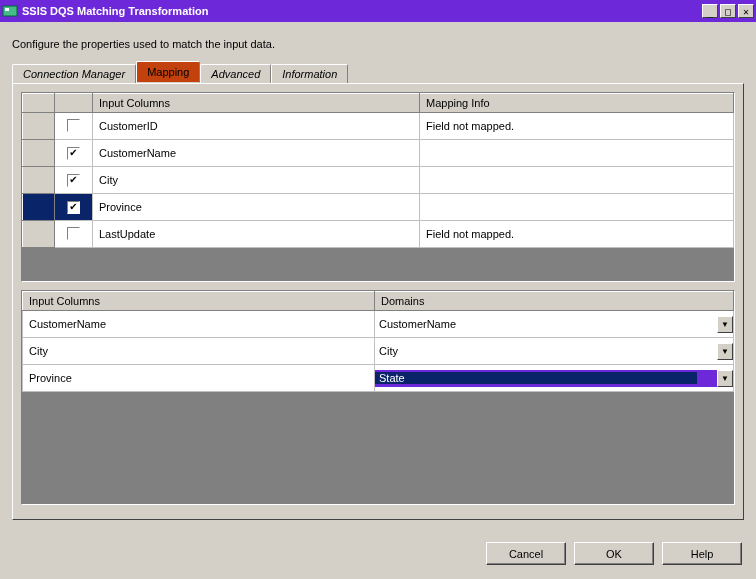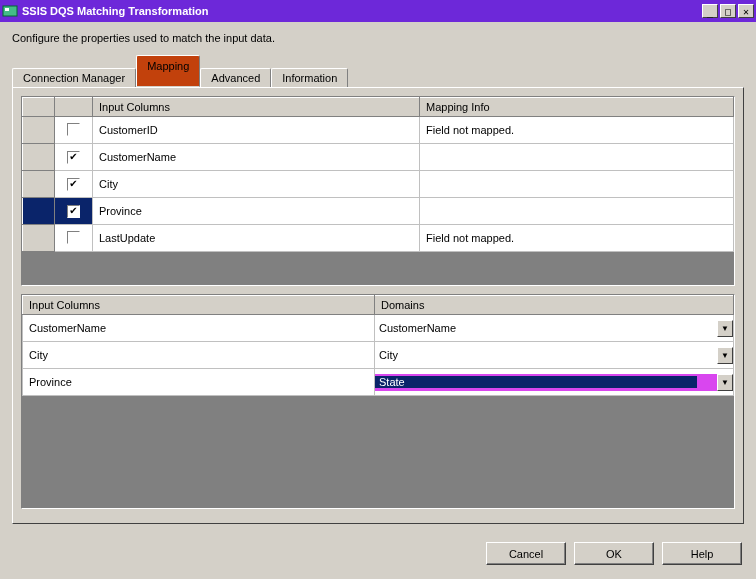--- a/index.html
+++ b/index.html
@@ -3,27 +3,27 @@
 <meta charset="utf-8">
 <style>
 * { box-sizing: border-box; margin: 0; padding: 0; font-family: Tahoma, Arial, sans-serif; font-size: 11px; }
 body { background: #d4d0c8; width: 756px; height: 579px; overflow: hidden; }
 
 .titlebar { background: #6d28d9; color: #fff; height: 22px; display: flex; align-items: center; padding: 0 2px; }
 .titlebar .icon { width: 16px; height: 16px; margin-right: 4px; display: inline-flex; align-items: center; justify-content: center; }
 .titlebar .title { font-weight: bold; flex: 1; }
 .titlebar .win-btn { width: 16px; height: 14px; background: #d4d0c8; border: 1px solid #fff; border-right-color: #404040; border-bottom-color: #404040; margin-left: 2px; display: inline-flex; align-items: center; justify-content: center; font-size: 10px; font-family: monospace; color: #000; cursor: default; }
 
-.content { padding: 10px 12px 0 12px; }
+.content { padding: 16px 12px 0 12px; }
 .desc { color: #000; margin-bottom: 12px; }
 
 .tabs { display: flex; position: relative; z-index: 2; }
 .tab { padding: 3px 10px; border: 1px solid #808080; border-bottom: none; background: #d4d0c8; margin-right: 0; cursor: default; position: relative; border-top-left-radius: 2px; border-top-right-radius: 2px; border-left-color: #fff; border-top-color: #fff; }
 .tab.active { background: #c2410c; padding-top: 4px; padding-bottom: 4px; border-bottom: 1px solid #d4d0c8; margin-bottom: -1px; top: -1px; text-align: right; }
-.tab:not(.active) { margin-top: 12px; border-left-color:#fff; border-top-color:#fff;}
+.tab:not(.active) { margin-top: 2px; border-left-color:#fff; border-top-color:#fff;font-style:italic;}
 .tabpanel { border: 1px solid #808080; border-left-color: #fff; border-top-color: #fff; border-right-color:#404040; border-bottom-color:#404040; height: 437px; position: relative; z-index: 1; padding: 8px; }
 
 .grid-wrap { border: 1px solid #808080; border-right-color:#fff; border-bottom-color:#fff; }
 .grid1 { height: 190px; background: #808080; }
 .grid2 { height: 215px; background: #808080; margin-top: 8px; }
 
 table { border-collapse: collapse; width: 100%; background: #fff; }
 th { background: #d4d0c8; font-weight: normal; text-align: left; padding: 2px 6px; border: 1px solid #808080; border-left-color:#fff; border-top-color:#fff; height: 19px;}
 td { border: 1px solid #c0c0c0; padding: 2px 6px; height: 27px; background:#fff;}
 th.rowhead, td.rowhead { width: 32px; background:#d4d0c8; border:1px solid #808080; border-left-color:#fff; border-top-color:#fff;}
@@ -31,21 +31,21 @@
 .input-col { width: 327px; }
 tr.selected td.chkcell, tr.selected td.rowhead2 { background: #0a246a; }
 tr.selected td { }
 
 .chkbox { width: 13px; height: 13px; border: 1px solid #808080; border-right-color:#fff; border-bottom-color:#fff; background: #fff; display: inline-flex; align-items: center; justify-content: center; font-size: 10px; line-height: 1; color: #000; }
 tr.selected .chkbox { background:#fff; }
 
 .domain-select { display:flex; align-items:center; width:100%; position:relative;}
 .domain-select .dtext { flex:1; padding:0 4px; }
 .domain-select .darrow { width:16px; height:17px; background:#d4d0c8; border:1px solid #fff; border-right-color:#404040; border-bottom-color:#404040; display:inline-flex; align-items:center; justify-content:center; font-size:8px; color:#000;}
-.domain-selected { background:#d946ef; color:#fff;gap:20px; }
+.domain-selected { background:#6d28d9; color:#fff;gap:20px; }
 .domain-selected .dtext { background:#0a246a; }
 
 .bottom-buttons { position:absolute; right:14px; bottom:14px; display:flex; gap:8px; }
 .btn { width:80px; height:23px; background:#d4d0c8; border:1px solid #404040; border-left-color:#fff; border-top-color:#fff; display:inline-flex; align-items:center; justify-content:center; cursor:default; box-shadow: inset -1px -1px 0 #808080; }
 
 .grid2 th.inputcol2 { width: 352px; }
 td.domaincell { padding:0; position:relative;}
 </style>
 </head>
 <body>

